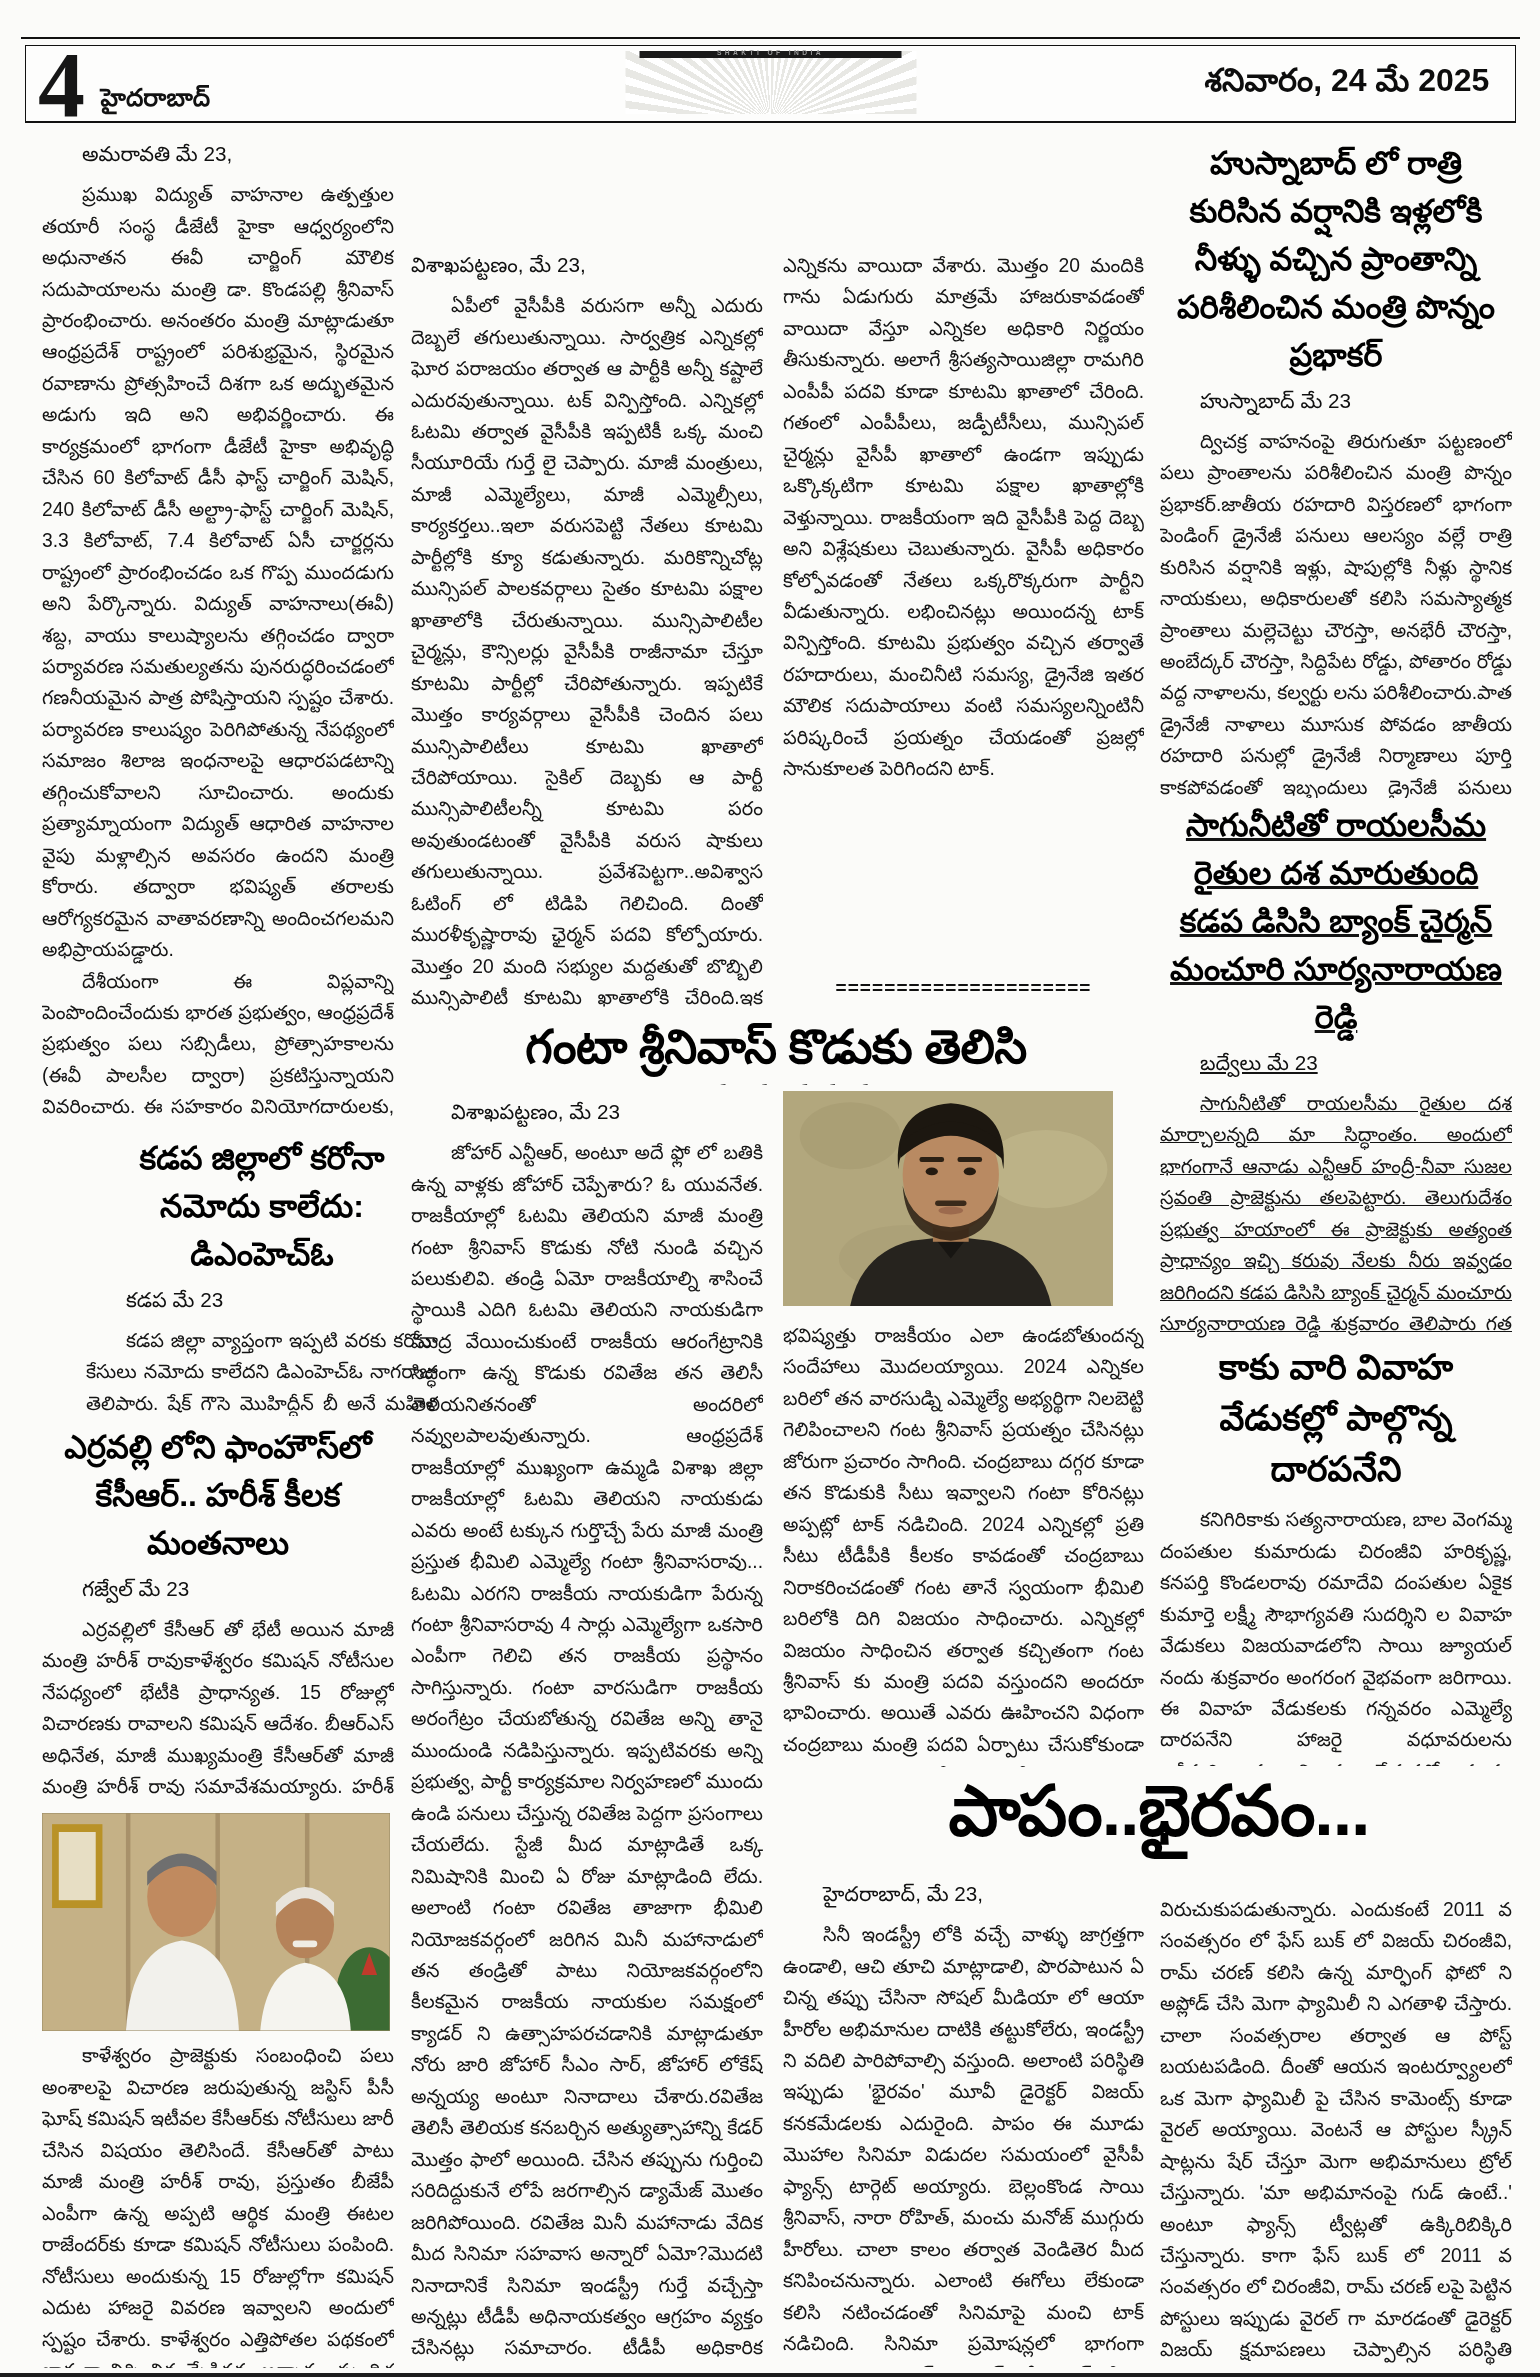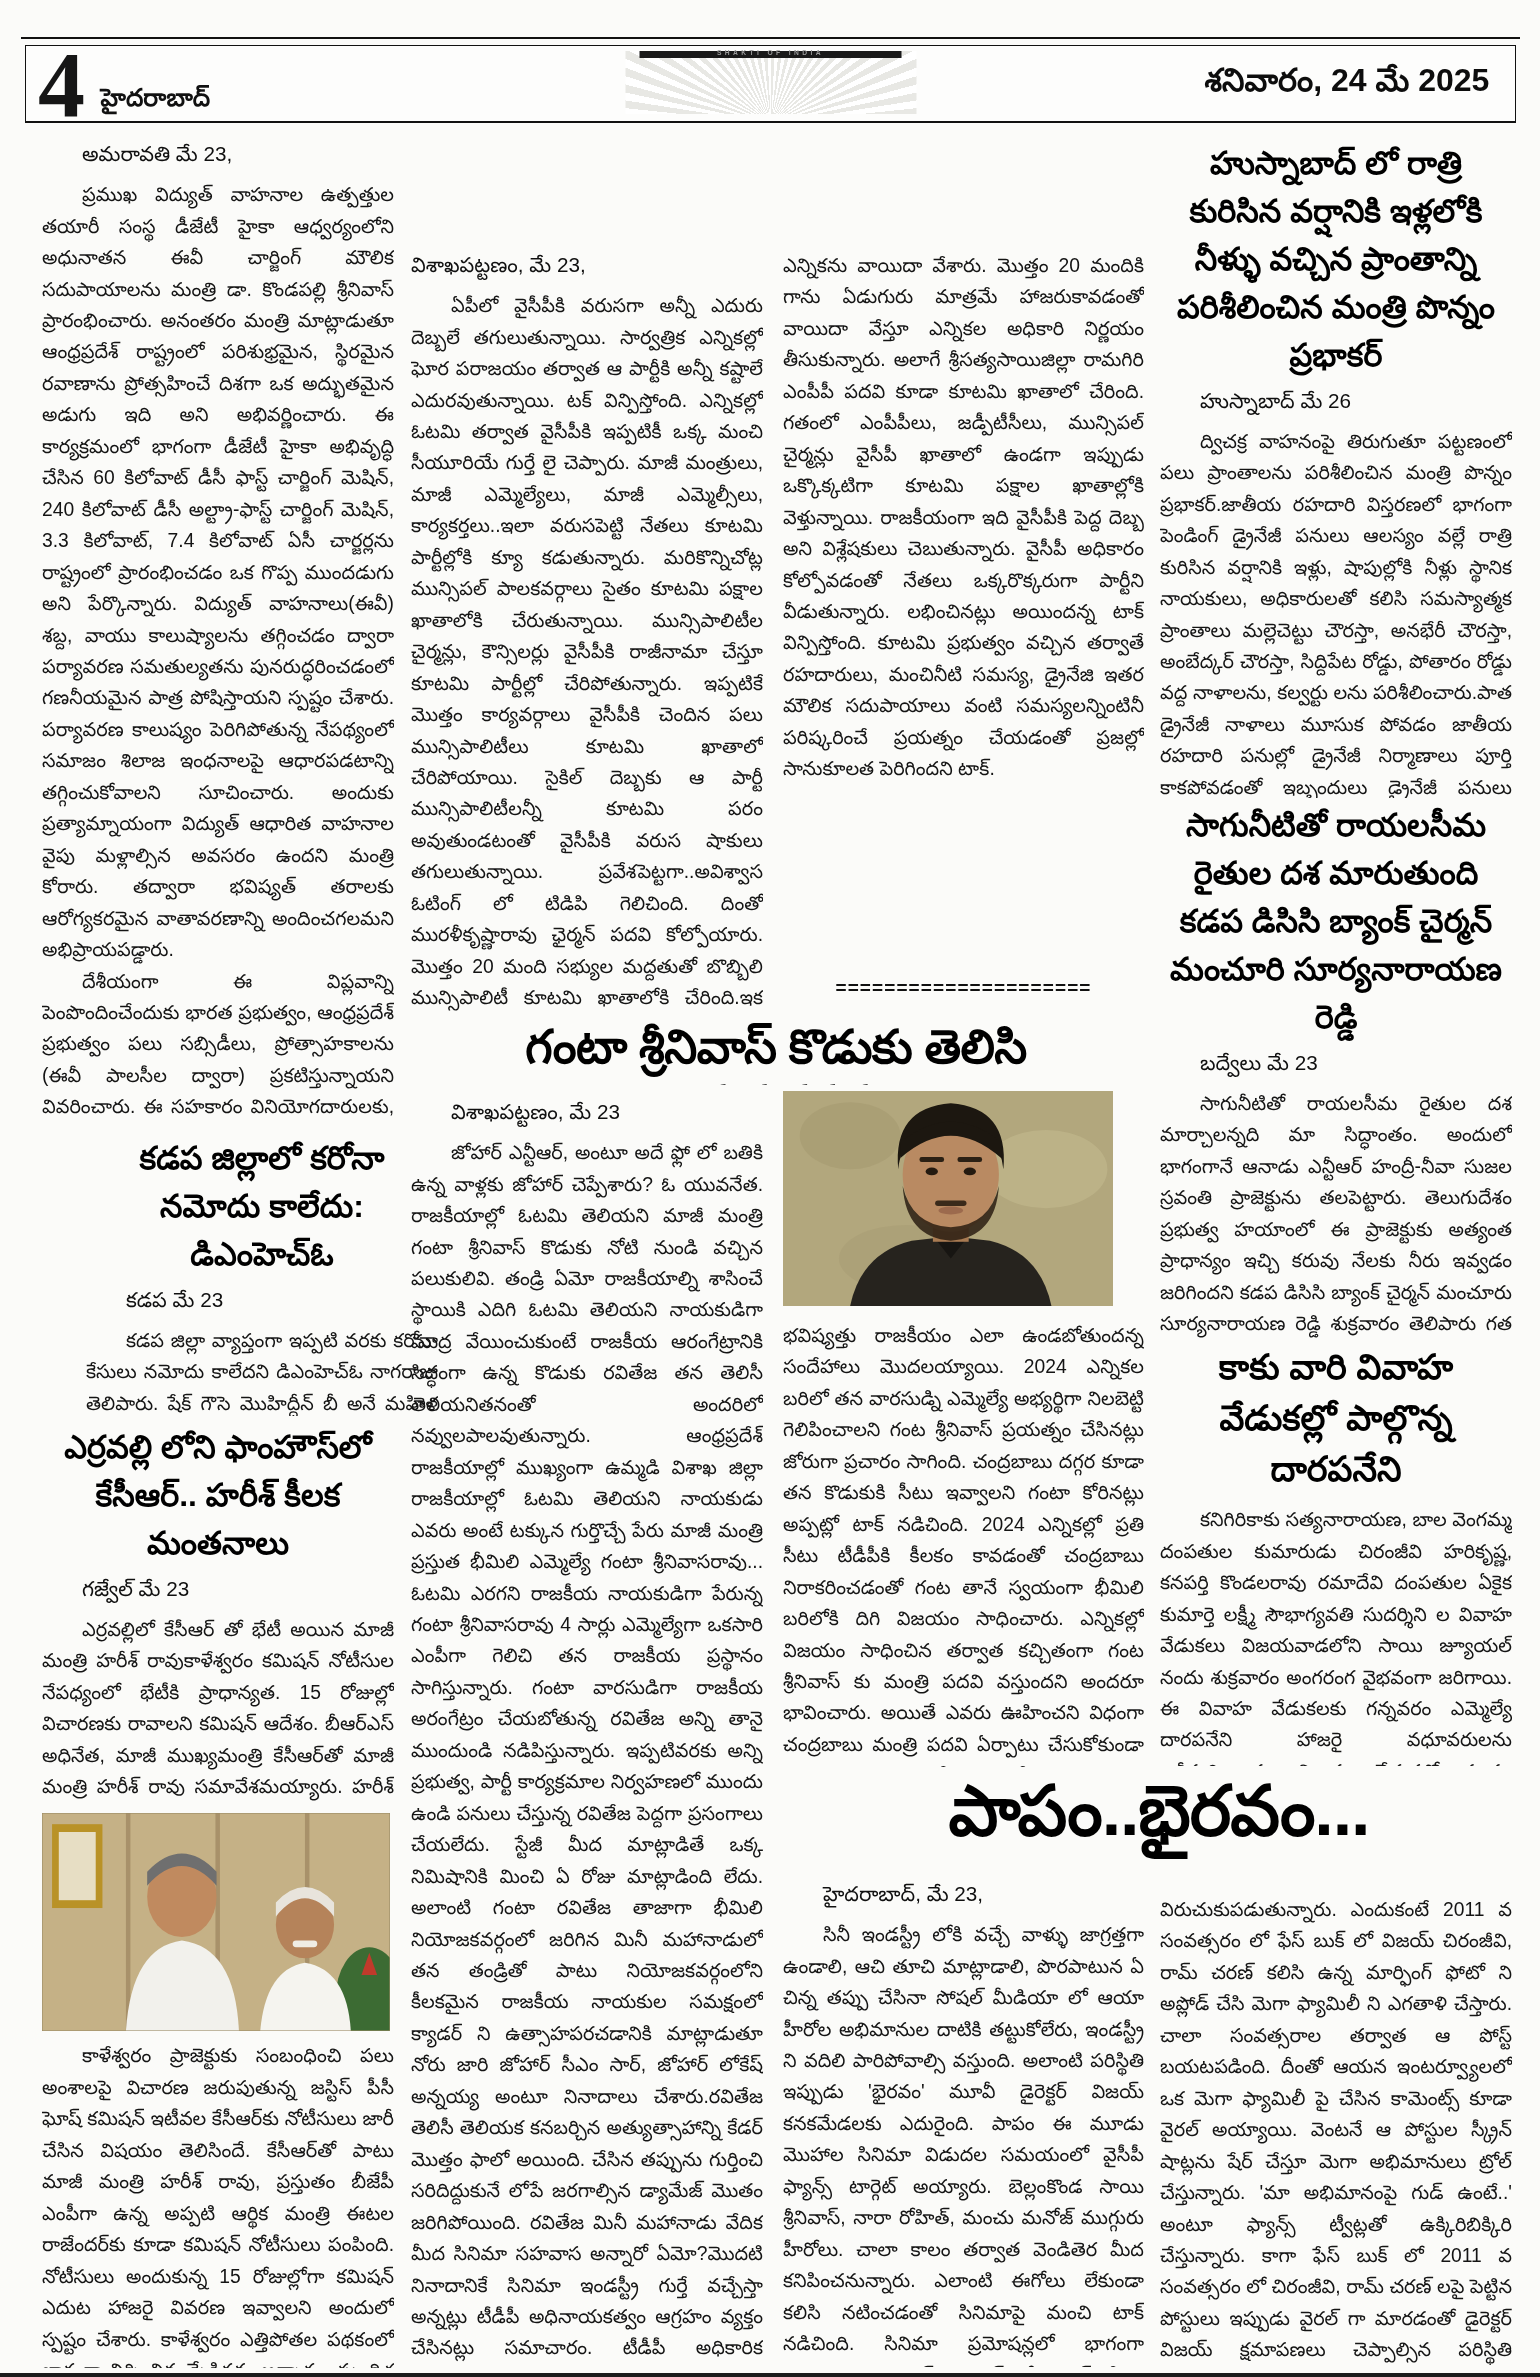--- a/index.html
+++ b/index.html
@@ -176,27 +176,27 @@
       </div>
   </div>
   <div class="art" style="left:1160px;top:1894px;width:352px;height:472px;">
     <div class="bd">
         <p style="text-indent:0;">విరుచుకుపడుతున్నారు. ఎందుకంటే 2011 వ సంవత్సరం లో ఫేస్ బుక్ లో విజయ్ చిరంజీవి, రామ్ చరణ్ కలిసి ఉన్న మార్ఫింగ్ ఫోటో ని అప్లోడ్ చేసి మెగా ఫ్యామిలీ ని ఎగతాళి చేస్తారు. చాలా సంవత్సరాల తర్వాత ఆ పోస్ట్ బయటపడింది. దీంతో ఆయన ఇంటర్వ్యూలలో ఒక మెగా ఫ్యామిలీ పై చేసిన కామెంట్స్ కూడా వైరల్ అయ్యాయి. వెంటనే ఆ పోస్టుల స్క్రీన్ షాట్లను షేర్ చేస్తూ మెగా అభిమానులు ట్రోల్ చేస్తున్నారు. 'మా అభిమానంపై గుడ్ ఉంటే..' అంటూ ఫ్యాన్స్ ట్వీట్లతో ఉక్కిరిబిక్కిరి చేస్తున్నారు. కాగా ఫేస్ బుక్ లో 2011 వ సంవత్సరం లో చిరంజీవి, రామ్ చరణ్ లపై పెట్టిన పోస్టులు ఇప్పుడు వైరల్ గా మారడంతో డైరెక్టర్ విజయ్ క్షమాపణలు చెప్పాల్సిన పరిస్థితి వచ్చింది. నన్ను ప్రోత్సహించింది మనుషులుగా నేనా ఇలాంటి పోస్టు పెడతానా అంటూ వాపోయారు.</p>
       </div>
   </div>
 
   <div class="art" style="left:1160px;top:139px;width:352px;height:659px;">
     <h2 class="hl hl-s">హుస్నాబాద్  లో రాత్రి కురిసిన వర్షానికి ఇళ్లలోకి నీళ్ళు వచ్చిన ప్రాంతాన్ని పరిశీలించిన మంత్రి పొన్నం ప్రభాకర్</h2>
-    <div class="dl">హుస్నాబాద్  మే 26</div>
+    <div class="dl">హుస్నాబాద్  మే 23</div>
     <div class="bd">
         <p>ద్విచక్ర వాహనంపై తిరుగుతూ పట్టణంలో పలు ప్రాంతాలను పరిశీలించిన మంత్రి పొన్నం ప్రభాకర్.జాతీయ రహదారి విస్తరణలో భాగంగా పెండింగ్ డ్రైనేజీ పనులు ఆలస్యం వల్లే రాత్రి కురిసిన వర్షానికి ఇళ్లు, షాపుల్లోకి నీళ్లు స్థానిక నాయకులు, అధికారులతో కలిసి సమస్యాత్మక ప్రాంతాలు మల్లెచెట్టు చౌరస్తా, అనభేరీ చౌరస్తా, అంబేద్కర్ చౌరస్తా, సిద్దిపేట రోడ్డు, పోతారం రోడ్డు వద్ద నాళాలను, కల్వర్టు లను పరిశీలించారు.పాత డ్రైనేజీ నాళాలు మూసుక పోవడం జాతీయ రహదారి పనుల్లో డ్రైనేజీ నిర్మాణాలు పూర్తి కాకపోవడంతో ఇబ్బందులు డ్రైనేజీ పనులు త్వరితగతిన పూర్తి చేయాలని జాతీయ రహదారి అధికారులను, మున్సిపల్ అధికారులను ఆదేశించారు.పట్టణంలో వర్షం కురిసినప్పుడు ఇబ్బందులు రాకుండా ఉండడానికి తక్షణం తీసుకోవాల్సిన చర్యలపై అధికారులకు పలు సూచనలు చేశారు. వర్షాకాలం సమీపిస్తుండడంతో పనులు వేగంగా పూర్తి చేయాలని పలు సూచనలు చేశారు.</p>
       </div>
   </div>
 
-  <div class="art" style="left:1160px;top:801px;width:352px;height:538px;">
+  <div class="art" style="left:1160px;top:801px;width:352px;height:538px;text-decoration:underline;">
     <h2 class="hl hl-s">సాగునీటితో రాయలసీమ రైతుల దశ మారుతుంది కడప డిసిసి బ్యాంక్ చైర్మన్ మంచూరి సూర్యనారాయణ రెడ్డి</h2>
     <div class="dl">బద్వేలు  మే 23</div>
     <div class="bd">
         <p>సాగునీటితో రాయలసీమ రైతుల దశ మార్చాలన్నది మా సిద్ధాంతం. అందులో భాగంగానే ఆనాడు ఎన్టీఆర్ హంద్రీ-నీవా సుజల స్రవంతి ప్రాజెక్టును తలపెట్టారు. తెలుగుదేశం ప్రభుత్వ హయాంలో ఈ ప్రాజెక్టుకు అత్యంత ప్రాధాన్యం ఇచ్చి కరువు నేలకు నీరు ఇవ్వడం జరిగిందని కడప డిసిసి బ్యాంక్ చైర్మన్ మంచూరు సూర్యనారాయణ రెడ్డి శుక్రవారం తెలిపారు గత ప్రభుత్వ హయాంలో 5 ఏళ్లు తీవ్ర నిర్లక్ష్యానికి గురైన ఈ ప్రాజెక్టు పనులు కూటమి ప్రభుత్వం రాగానే మళ్లీ పట్టాలెక్కాయి. ఇందులో భాగంగా అనంతపురం జిల్లా, ఉరవకొండ నియోజకవర్గం, ఛాయాపురంలో హంద్రీనీవా సుజల స్రవంతి పనులను ముఖ్యమంత్రి చంద్రబాబు నాయుడు, ఉపముఖ్యమంత్రి పవన్ కళ్యాణ్ ప్రారంభించి క్షేత్రస్థాయిలో పనుల గురించి అధికారులను అడిగి తెలుసుకున్నారు. నిర్దేశిత గడువులోగా ప్రాజెక్టు పనులు పూర్తి చేయాలని అధికారులను ఆదేశించారు. ఉమ్మడి కర్నూలు, అనంతపురం, కడప, చిత్తూరు జిల్లాల పరిధిలో ఈ ప్రాజెక్టు ద్వారా 6 లక్షల ఎకరాలకు సాగునీరు అందుతుంది. 81 మండలాల్లో 33 లక్షల మందికి తాగునీటి అవసరాలు తీర్చాలన్నది ఈ ప్రాజెక్టు లక్ష్యం.సాగునీటి, తాగునీటి ఇబ్బందులు లేకుండా చేసి రాయలసీమను హార్టికల్చర్ హబ్ గా ముఖ్యమంత్రి మారుస్తానని సూర్యనారాయణ రెడ్డి తెలిపారు</p>
       </div>
   </div>
 
   <div class="art" style="left:1160px;top:1342px;width:352px;height:424px;">
     <h2 class="hl hl-m">కాకు వారి వివాహ వేడుకల్లో పాల్గొన్న దారపనేని</h2>
     <div class="bd">

